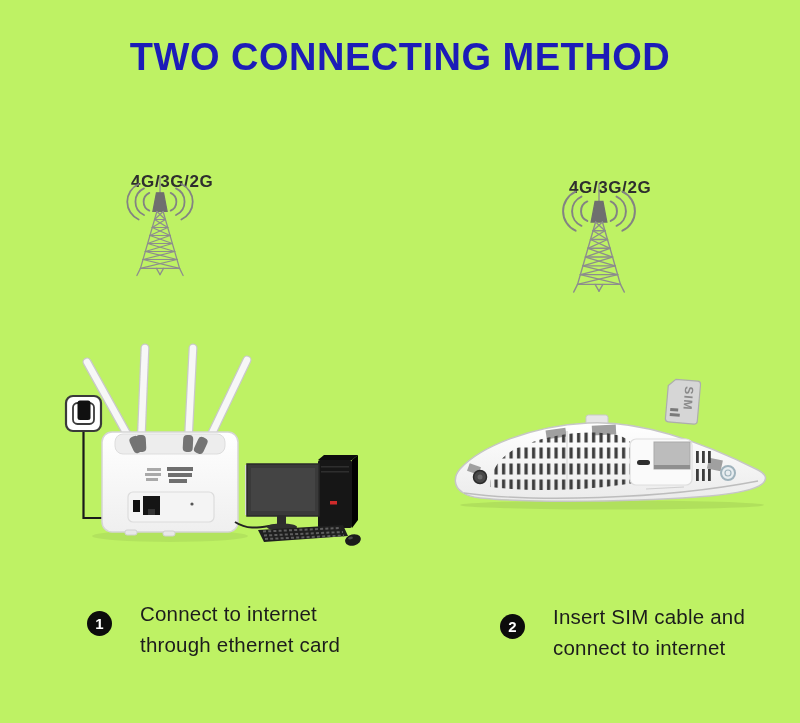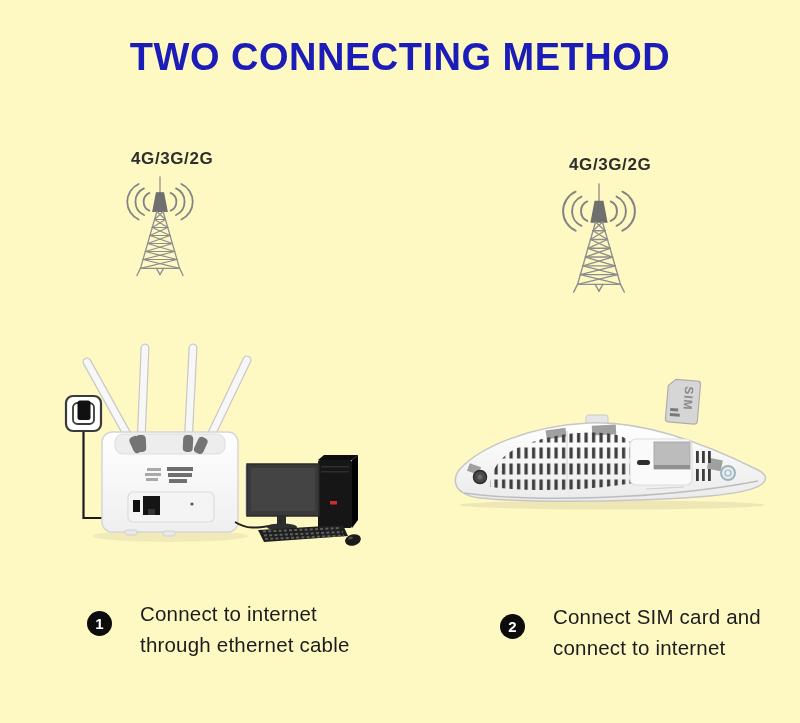--- a/index.html
+++ b/index.html
@@ -1,28 +1,28 @@
 <!DOCTYPE html>
 <html><head>
 <meta charset="utf-8">
 <style>
   html,body { margin:0; padding:0; background:#ffffff; }
   .page {
     position:relative; width:800px; height:723px;
-    background:#fef9c3; overflow:hidden;
+    background:#bef264; overflow:hidden;
     font-family:"Liberation Sans", sans-serif;
   }
   .title {
     position:absolute; top:38px; left:0; width:100%;
     text-align:center; font-size:38px; font-weight:700;
     color:#1c1cb8; letter-spacing:0.5px; line-height:1;
   }
   .net-label {
     position:absolute; font-size:17px; font-weight:700;
-    color:#2e2e2e; letter-spacing:0.6px;
+    color:#2e2e2e; letter-spacing:0.6px;margin-top:23px;
   }
   #net-left  { left:131px; top:149px; }
   #net-right { left:569px; top:155px; }
   .abs { position:absolute; }
   #tower-left  { left:120px; top:174px; }
   #tower-right { left:555px; top:181px; }
   #scene-left  { left:35px;  top:340px; }
   #scene-right { left:440px; top:365px; }
   .caption { position:absolute; display:flex; align-items:flex-start; }
   #caption-1 { left:87px;  top:598px; }
@@ -301,25 +301,25 @@
       <circle cx="40" cy="112" r="2.5" fill="#6a6a6a"></circle>
       <circle cx="288" cy="108" r="7" fill="#e7edf0" stroke="#9fb3bc" stroke-width="2"></circle>
       <circle cx="288" cy="108" r="3" fill="none" stroke="#9fb3bc" stroke-width="1.2"></circle>
     </g>
   </svg>
 
   <div class="caption" id="caption-1">
     <div class="badge">1</div>
     <div class="cap-lines">
       <div>Connect to internet</div>
-      <div>through ethernet cable</div>
+      <div>through ethernet card</div>
     </div>
   </div>
 
   <div class="caption" id="caption-2">
     <div class="badge">2</div>
     <div class="cap-lines">
-      <div>Connect SIM card and</div>
+      <div>Insert SIM cable and</div>
       <div>connect to internet</div>
     </div>
   </div>
 
 </div>
 
 </body></html>

